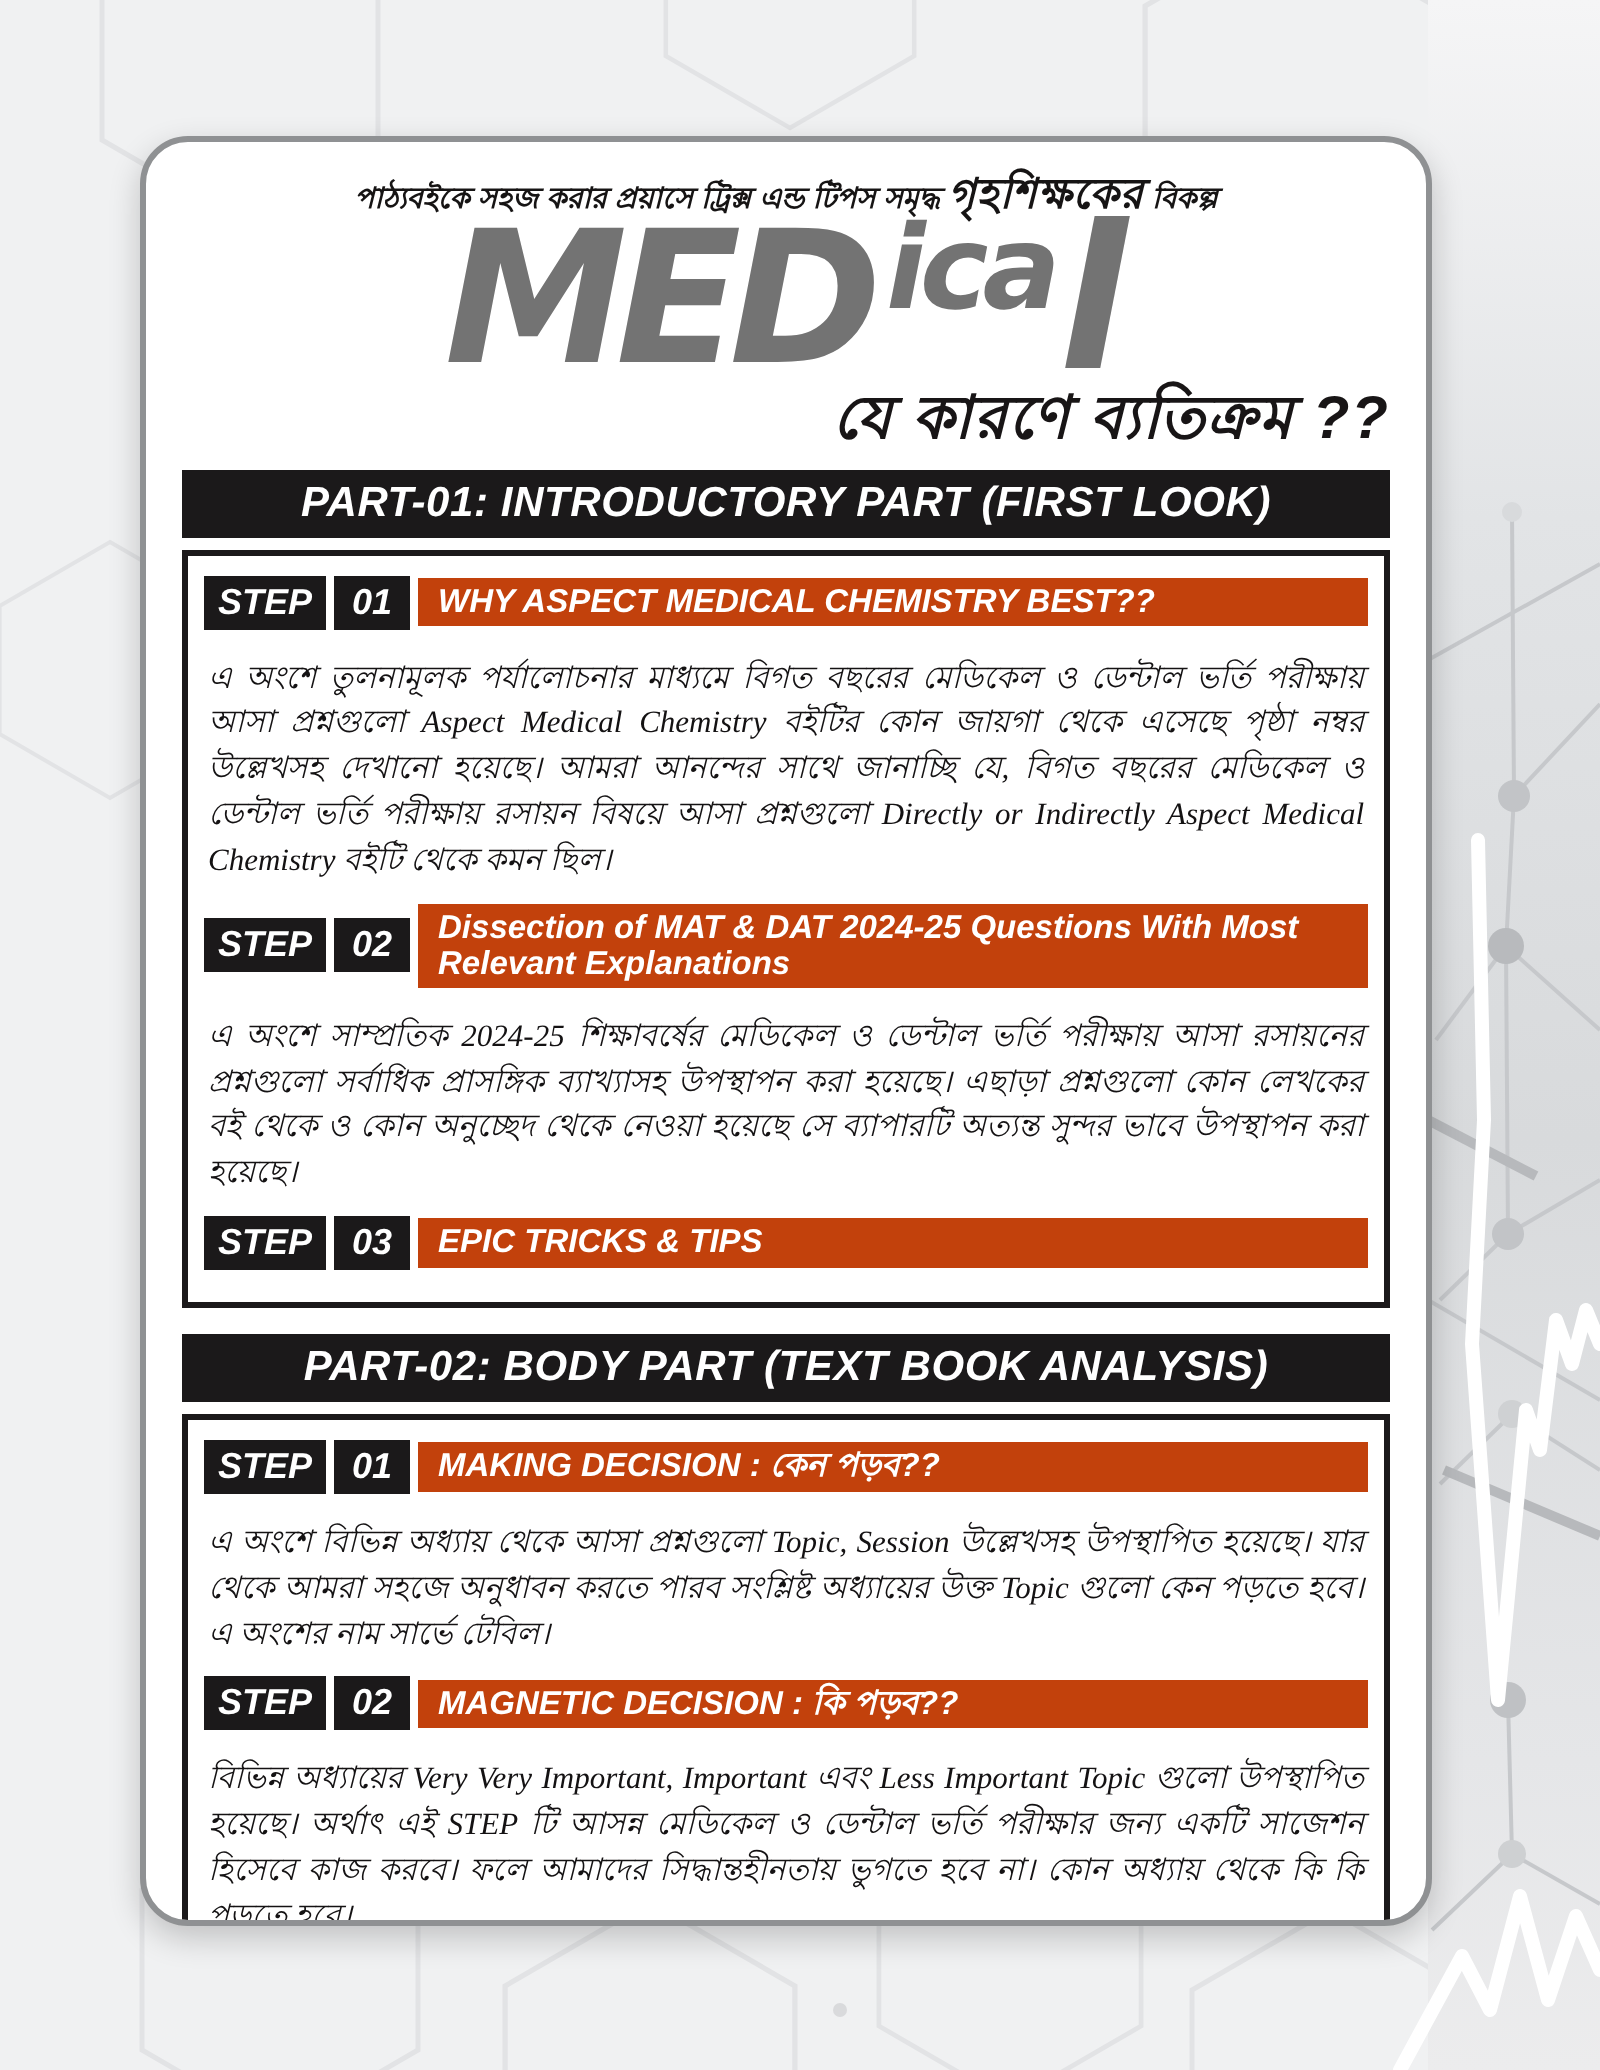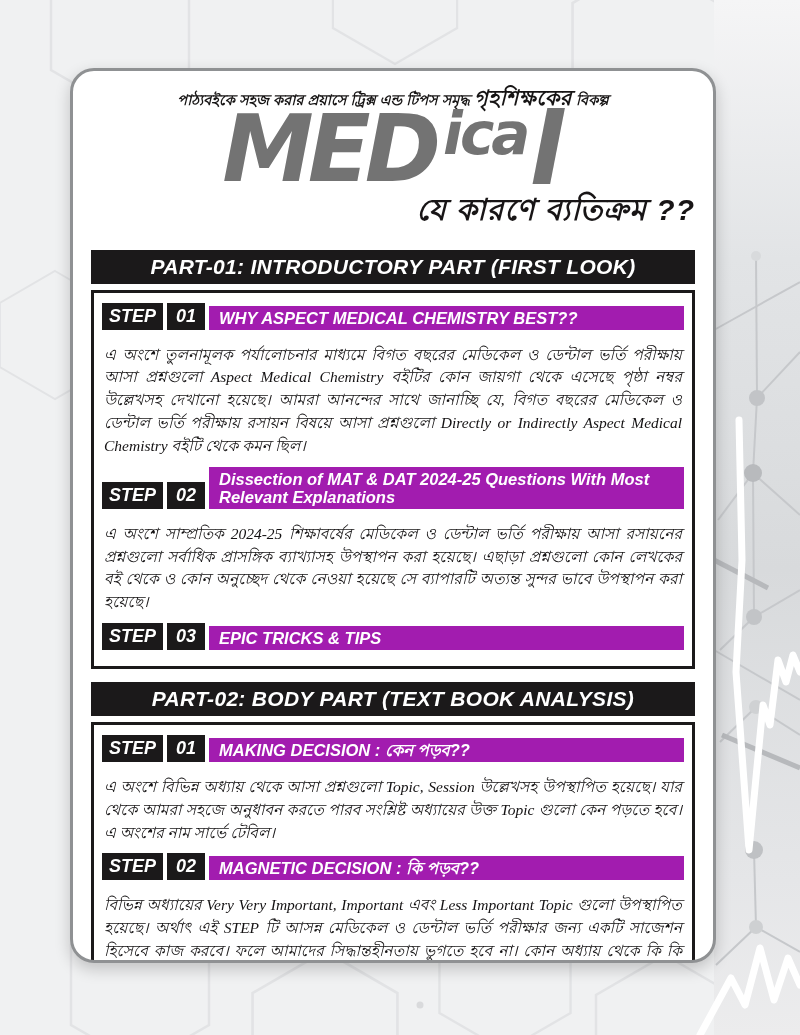--- a/index.html
+++ b/index.html
@@ -16,28 +16,28 @@
   .logo{display:flex;align-items:flex-start;justify-content:center;color:#737373;margin-top:4px;}
   .logo .med{font-family:"DejaVu Sans",sans-serif;font-weight:800;font-size:92px;line-height:.78;letter-spacing:-6px;}
   .logo .mid{display:flex;flex-direction:row;align-items:center;margin-left:8px;}
   .logo .ica{font-family:"DejaVu Sans",sans-serif;font-weight:800;font-size:58px;line-height:.72;letter-spacing:-3px;}
   .logo .chem{font-family:"DejaVu Sans",sans-serif;font-weight:800;font-size:29px;line-height:1.02;letter-spacing:.5px;}
   .logo .ell{font-family:"DejaVu Sans",sans-serif;font-weight:800;font-size:100px;line-height:.72;margin-left:2px;}
   .subtitle{text-align:right;font-weight:800;font-size:30px;color:#181516;
     letter-spacing:1px;margin-top:8px;line-height:1.05;}
   
   .banner{background:#1b191a;color:#ffffff;text-align:center;font-weight:800;
-    font-size:21px;line-height:34px;letter-spacing:.3px;margin-top:24px;}
+    font-size:21px;line-height:34px;letter-spacing:.3px;margin-top:9px;}
   .banner.second{margin-top:13px;}
   .stepbox{border:3px solid #1b191a;margin-top:6px;padding:7px 8px 2px 8px;}
-  .stephead{display:flex;align-items:flex-end;gap:4px;margin:3px 0 14px 0;}
+  .stephead{display:flex;align-items:center;gap:4px;margin:3px 0 14px 0;}
   .sh-cell{background:#1b191a;color:#fff;font-weight:800;font-size:18px;
     display:flex;align-items:center;justify-content:center;padding:3px 7px;}
   .sh-num{min-width:24px;}
-  .sh-title{background:#a21caf;color:#fff;font-weight:800;font-size:16.5px;line-height:1.1;
+  .sh-title{background:#c2410c;color:#fff;font-weight:800;font-size:16.5px;line-height:1.1;
     flex:1;display:flex;align-items:center;padding:3px 10px;}
   .para{font-family:"Liberation Serif","DejaVu Serif",serif;font-size:15.5px;line-height:1.47;
     text-align:justify;color:#141213;margin:4px 2px 9px 2px;}
 </style>
 </head>
 <body>
 
 <div class="stage">
 
   <svg class="bg" width="800" height="1035" viewBox="0 0 800 1035">

